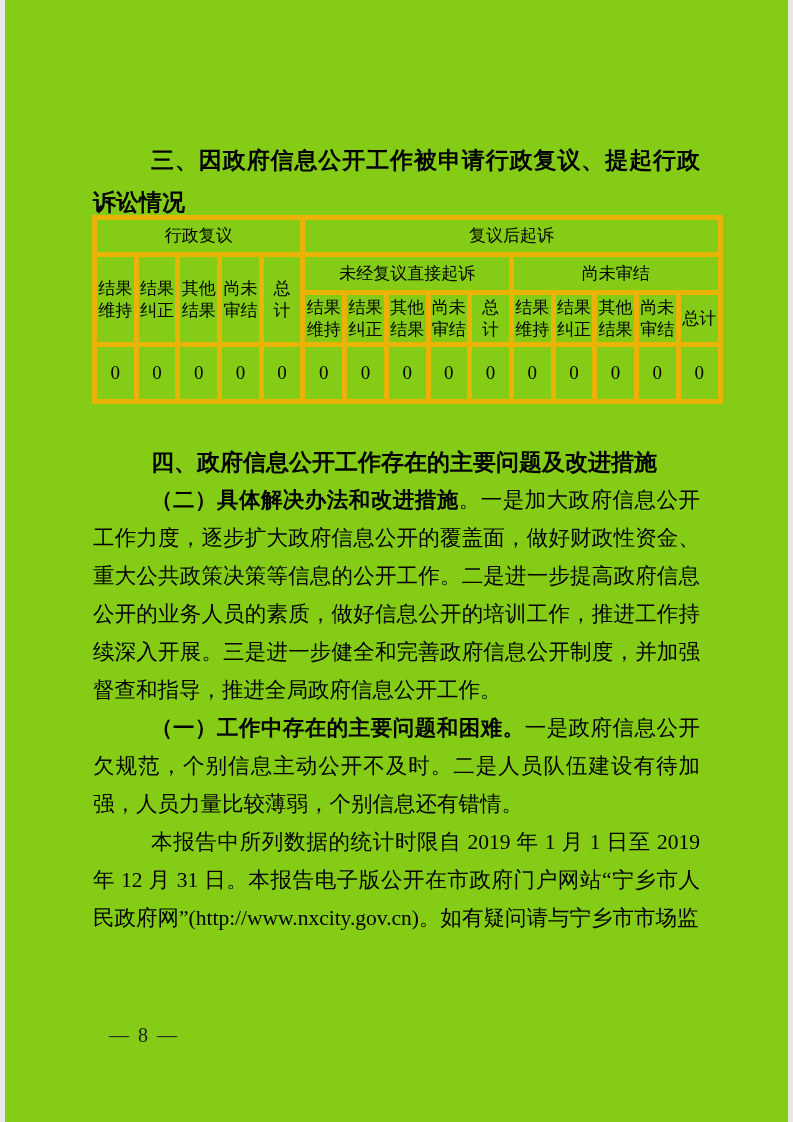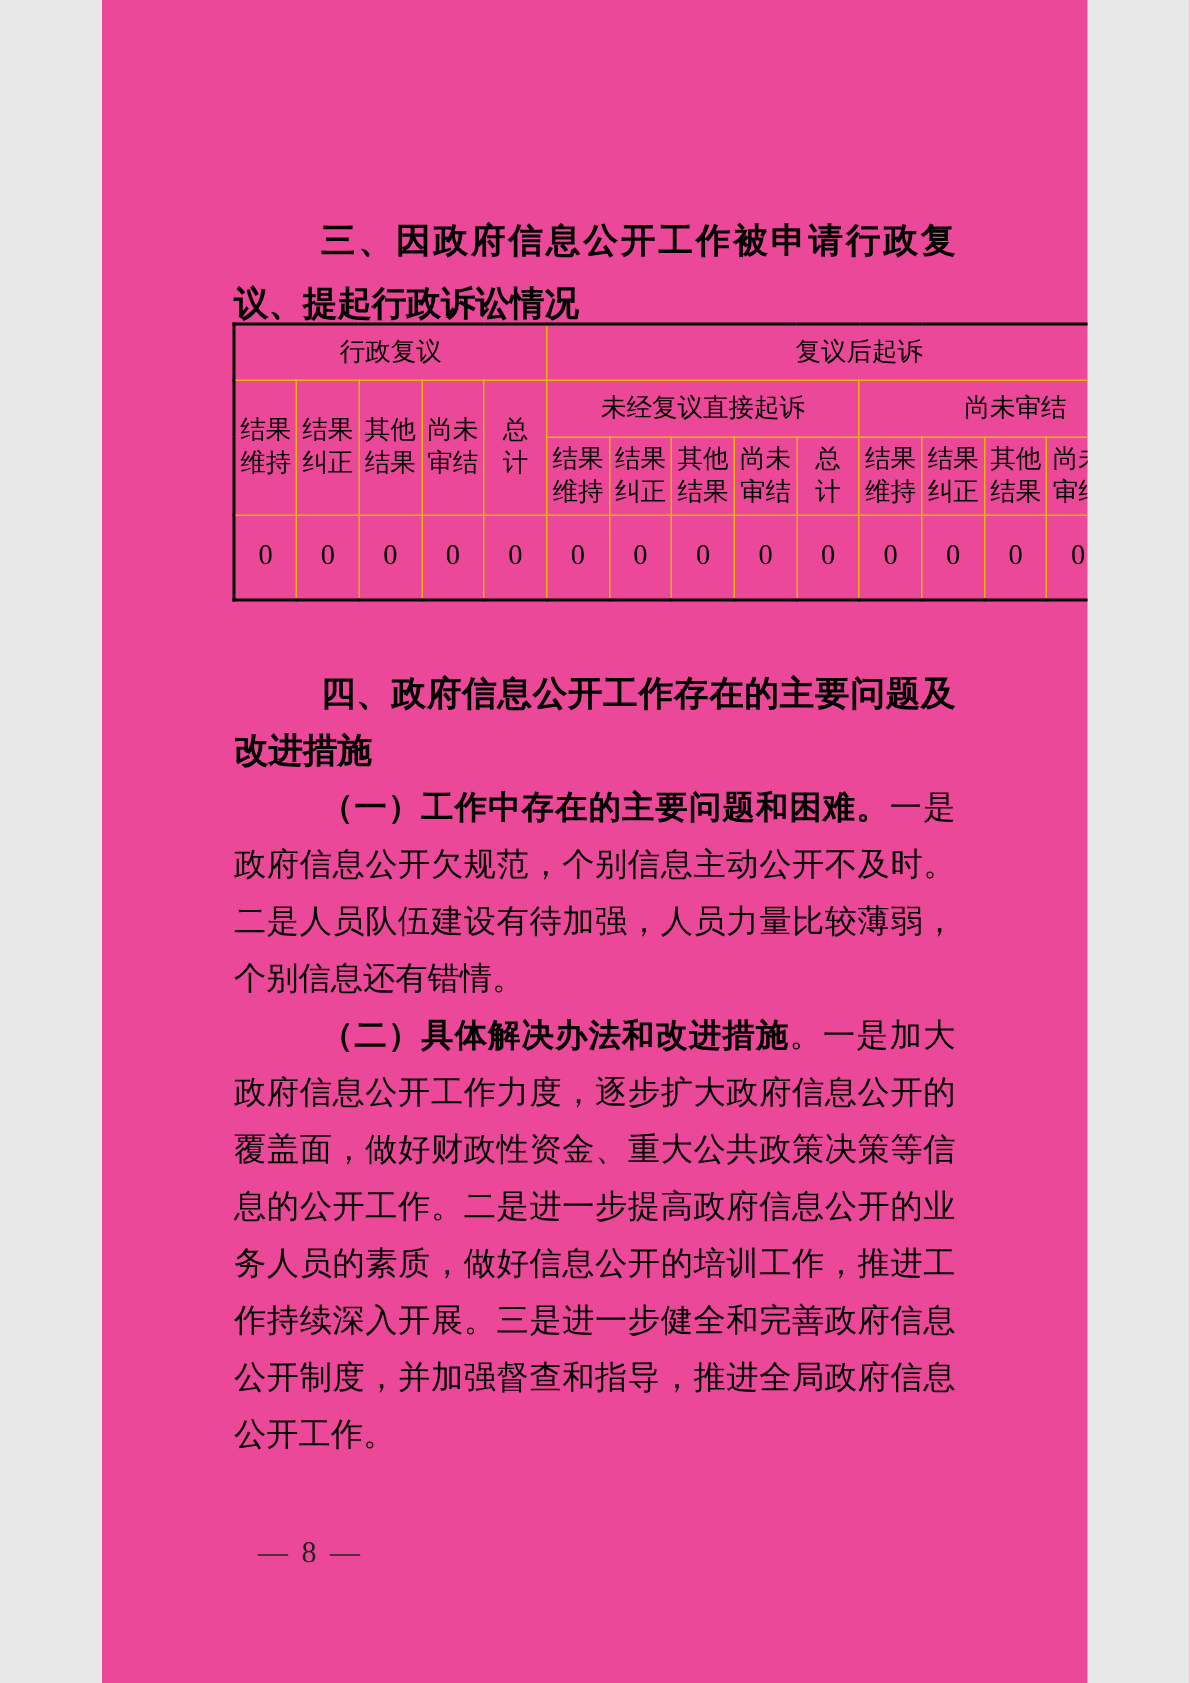--- a/index.html
+++ b/index.html
@@ -1,21 +1,21 @@
 <!DOCTYPE html>
 <html lang="zh"><head>
 <meta charset="utf-8">
 <style>
   * { margin:0; padding:0; box-sizing:border-box; }
   html,body { background:#e8e8e8; }
   .page {
     position:relative;
-    width:657px; height:1122px;
+    width:783px; height:1122px;
     margin:0 auto;
-    background:#ec4899;
+    background:#84cc16;
     color:#000;
     overflow:hidden;
     font-family:"Liberation Serif","DejaVu Serif",serif;
   }
 
   
   .h-sec {
     font-family:"Liberation Sans","DejaVu Sans",sans-serif;
     font-weight:700;
     font-size:23px;
@@ -31,21 +31,21 @@
   
   .tbl-wrap { position:absolute; left:87px; top:215px; }
   table.stat {
     border-collapse:collapse;
     table-layout:fixed;
     width:626px;
     border:2px solid #000;
     font-family:"Liberation Serif","DejaVu Serif",serif;
   }
   table.stat td {
-    border:1px solid #eab308;
+    border:5px solid #eab308;
     text-align:center;
     vertical-align:middle;
     padding:0 1px;
     font-size:17px;
     line-height:22px;
   }
   tr.r1 { height:37px; }
   tr.r2 { height:38px; }
   tr.r3 { height:52px; }
   tr.r4 { height:57px; }
@@ -139,19 +139,20 @@
         <td>0</td>
         <td>0</td>
         <td>0</td>
       </tr>
     </tbody>
       </table>
   </div>
 
   <div class="flow">
     <div class="h-sec">四、政府信息公开工作存在的主要问题及改进措施</div>
+    <p><span class="lead">（二）具体解决办法和改进措施</span><span>。一是加大政府信息公开工作力度，逐步扩大政府信息公开的覆盖面，做好财政性资金、重大公共政策决策等信息的公开工作。二是进一步提高政府信息公开的业务人员的素质，做好信息公开的培训工作，推进工作持续深入开展。三是进一步健全和完善政府信息公开制度，并加强督查和指导，推进全局政府信息公开工作。</span></p>
     <p><span class="lead">（一）工作中存在的主要问题和困难。</span><span>一是政府信息公开欠规范，个别信息主动公开不及时。二是人员队伍建设有待加强，人员力量比较薄弱，个别信息还有错情。</span></p>
-    <p><span class="lead">（二）具体解决办法和改进措施</span><span>。一是加大政府信息公开工作力度，逐步扩大政府信息公开的覆盖面，做好财政性资金、重大公共政策决策等信息的公开工作。二是进一步提高政府信息公开的业务人员的素质，做好信息公开的培训工作，推进工作持续深入开展。三是进一步健全和完善政府信息公开制度，并加强督查和指导，推进全局政府信息公开工作。</span></p>
+    <p>本报告中所列数据的统计时限自 2019 年 1 月 1 日至 2019 年 12 月 31 日。本报告电子版公开在市政府门户网站“宁乡市人民政府网”(http://www.nxcity.gov.cn)。如有疑问请与宁乡市市场监</p>
   </div>
 
   <div class="footer">— 8 —</div>
 
 </div>
 
 </body></html>

